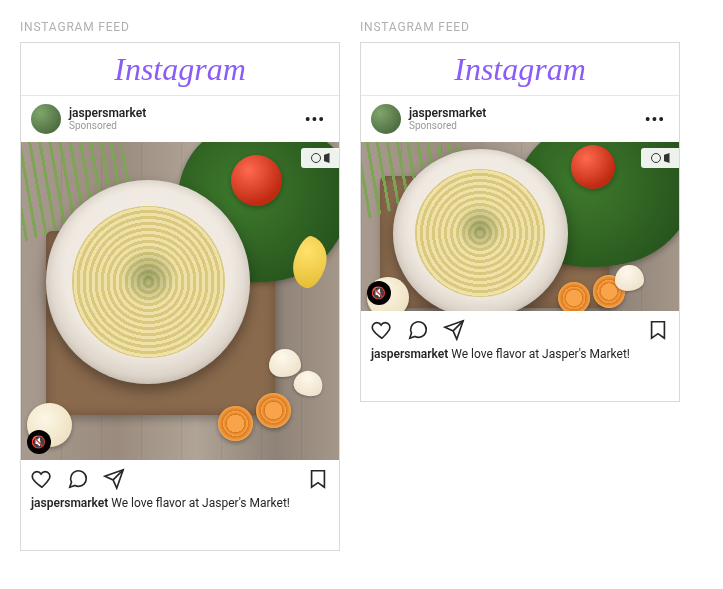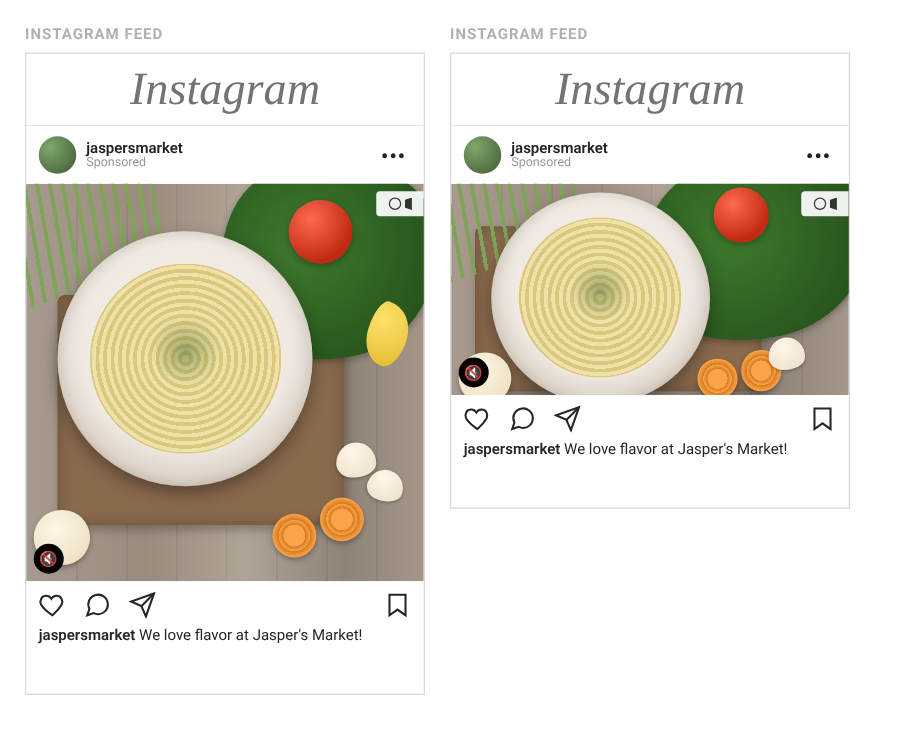--- a/index.html
+++ b/index.html
@@ -13,36 +13,35 @@
     display: flex;
     gap: 20px;
     align-items: flex-start;
   }
   .col { width: 320px; }
   .section-label {
     font-size: 12px;
     letter-spacing: 0.8px;
     color: #b0b0b0;
     margin-bottom: 8px;
-    font-weight: bold;
   }
   .card {
     border: 1px solid #d9d9d9;
     background: #fff;
   }
   .ig-header {
     border-bottom: 1px solid #e6e6e6;
     padding: 10px 0;
     text-align: center;
   }
   .ig-logo {
     font-family: "Brush Script MT", "Segoe Script", cursive;
-    font-size: 37px;
+    font-size: 32px;
     font-style: italic;
-    color: #737373;
+    color: #8b5cf6;
     line-height: 1;
   }
   .profile-row {
     display: flex;
     align-items: center;
     padding: 8px 10px;
     gap: 8px;
   }
   .avatar {
     width: 30px; height: 30px;

